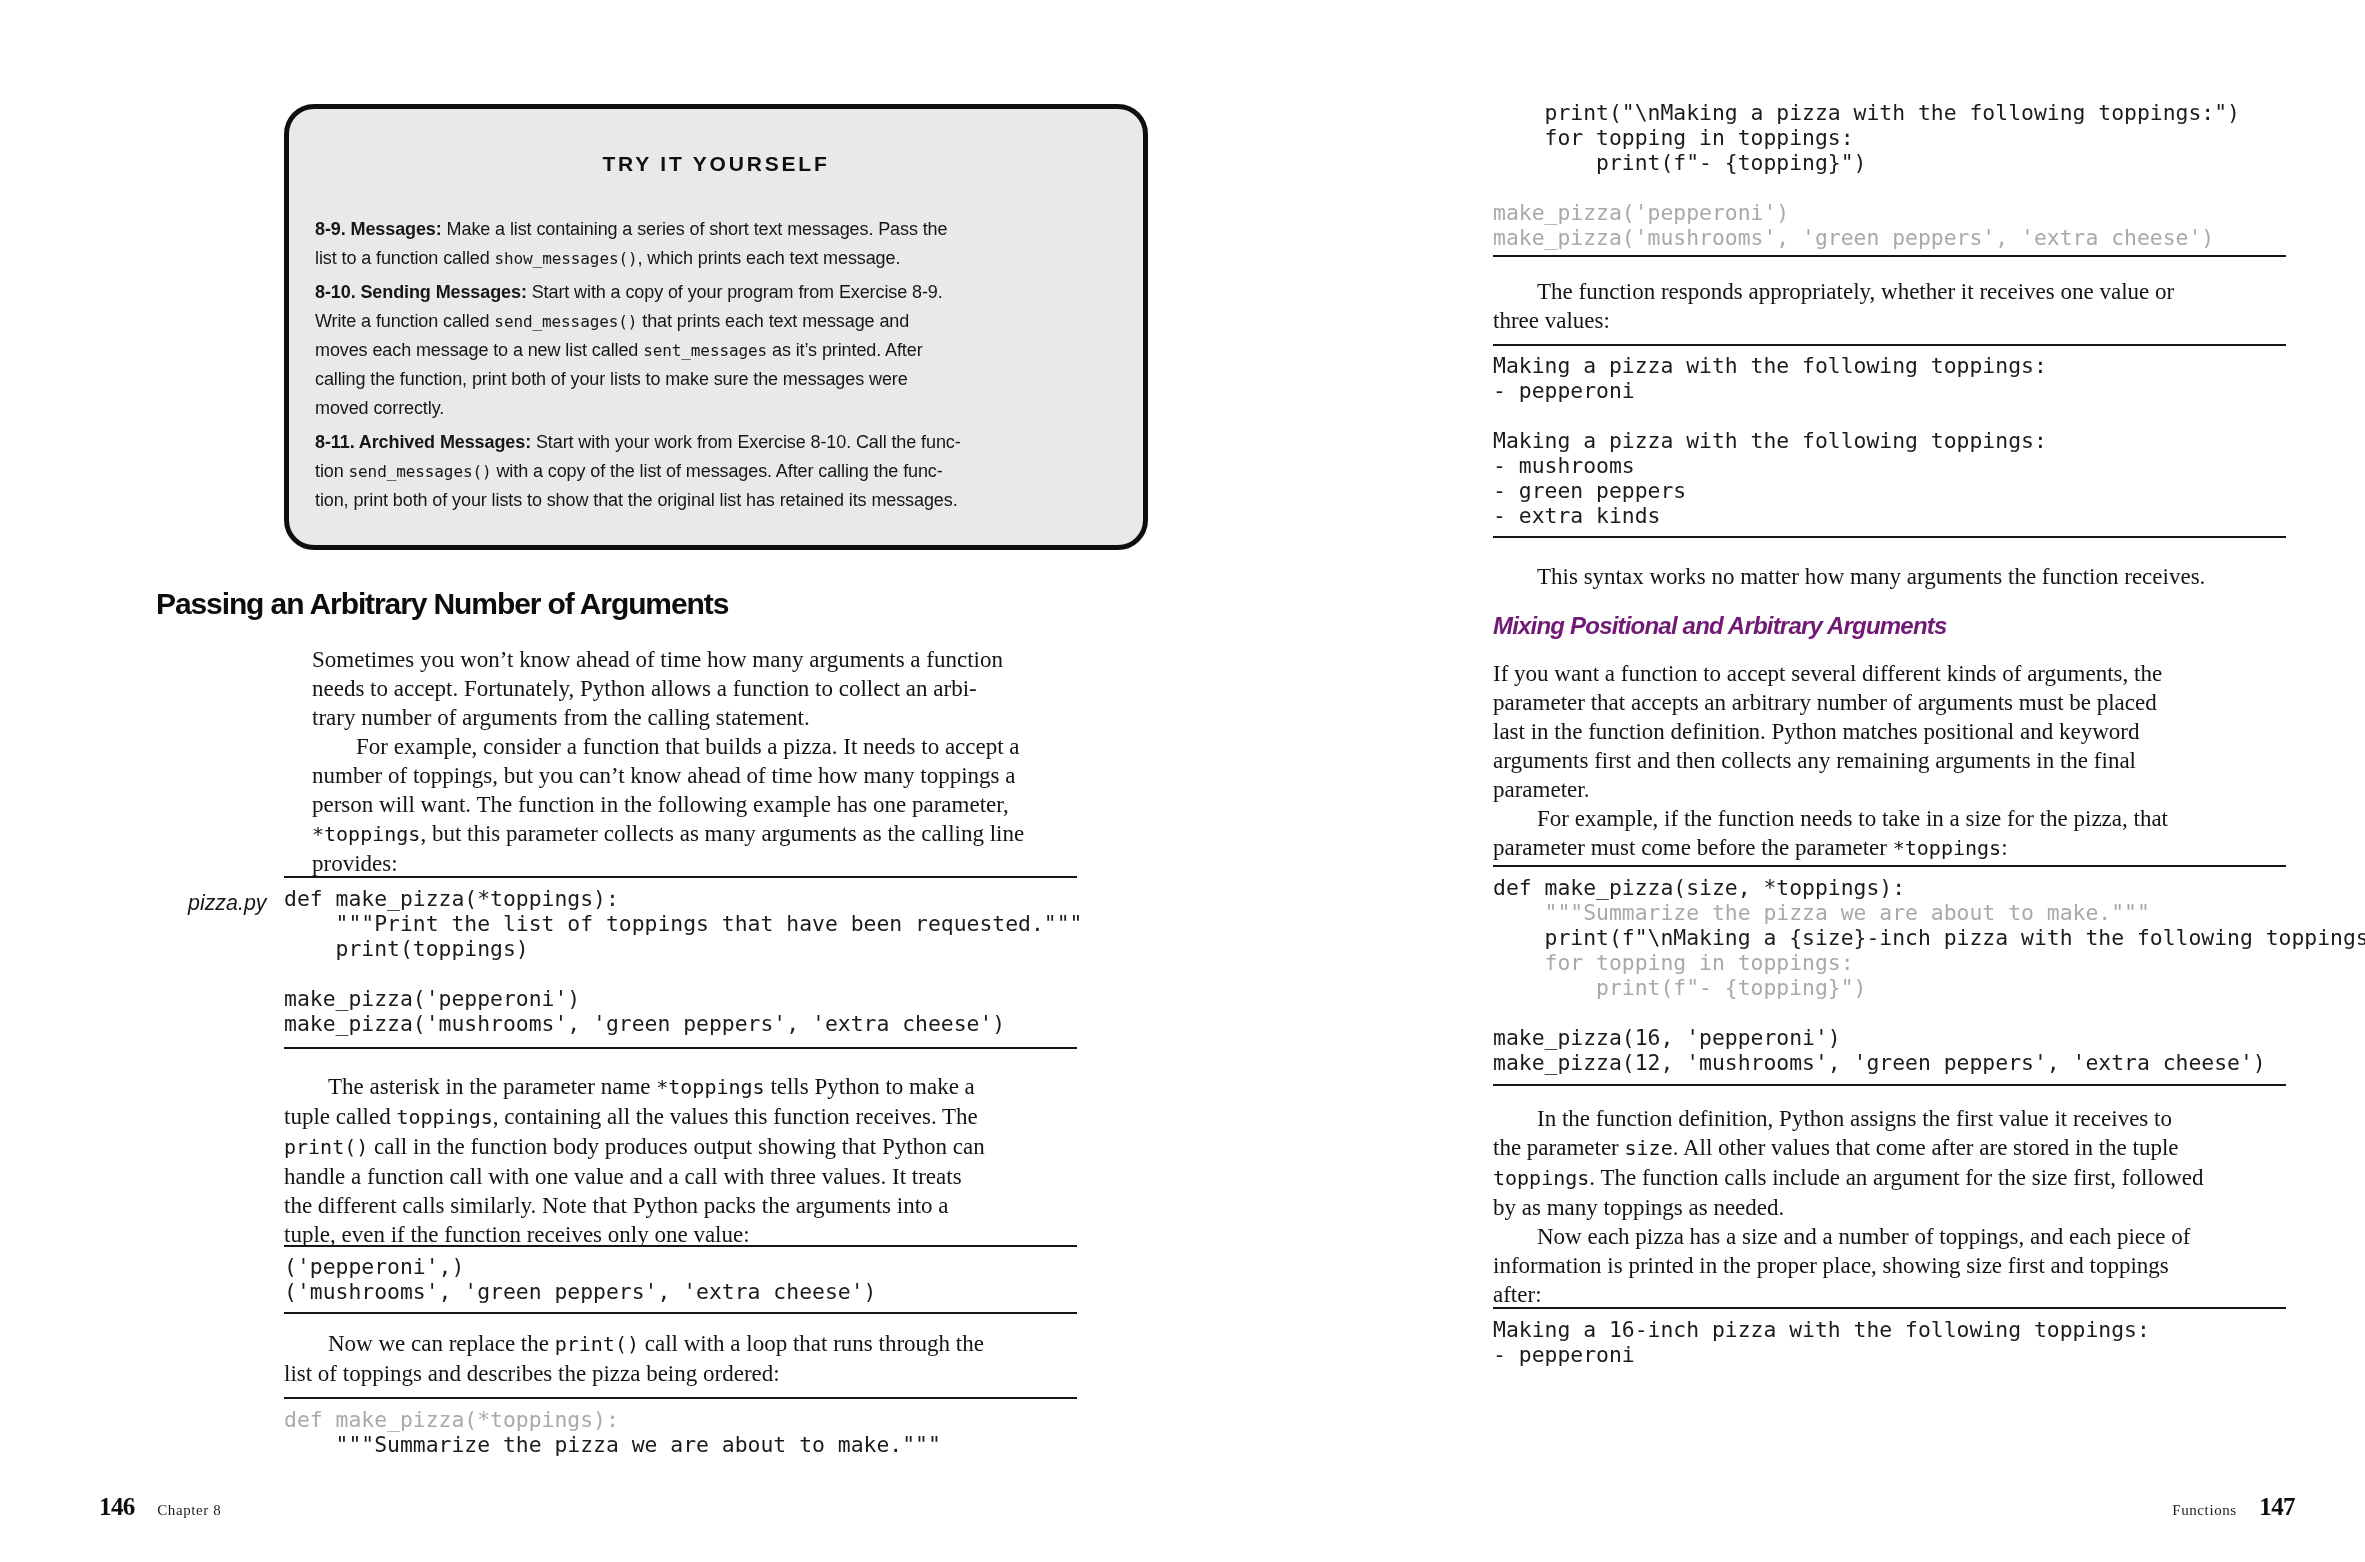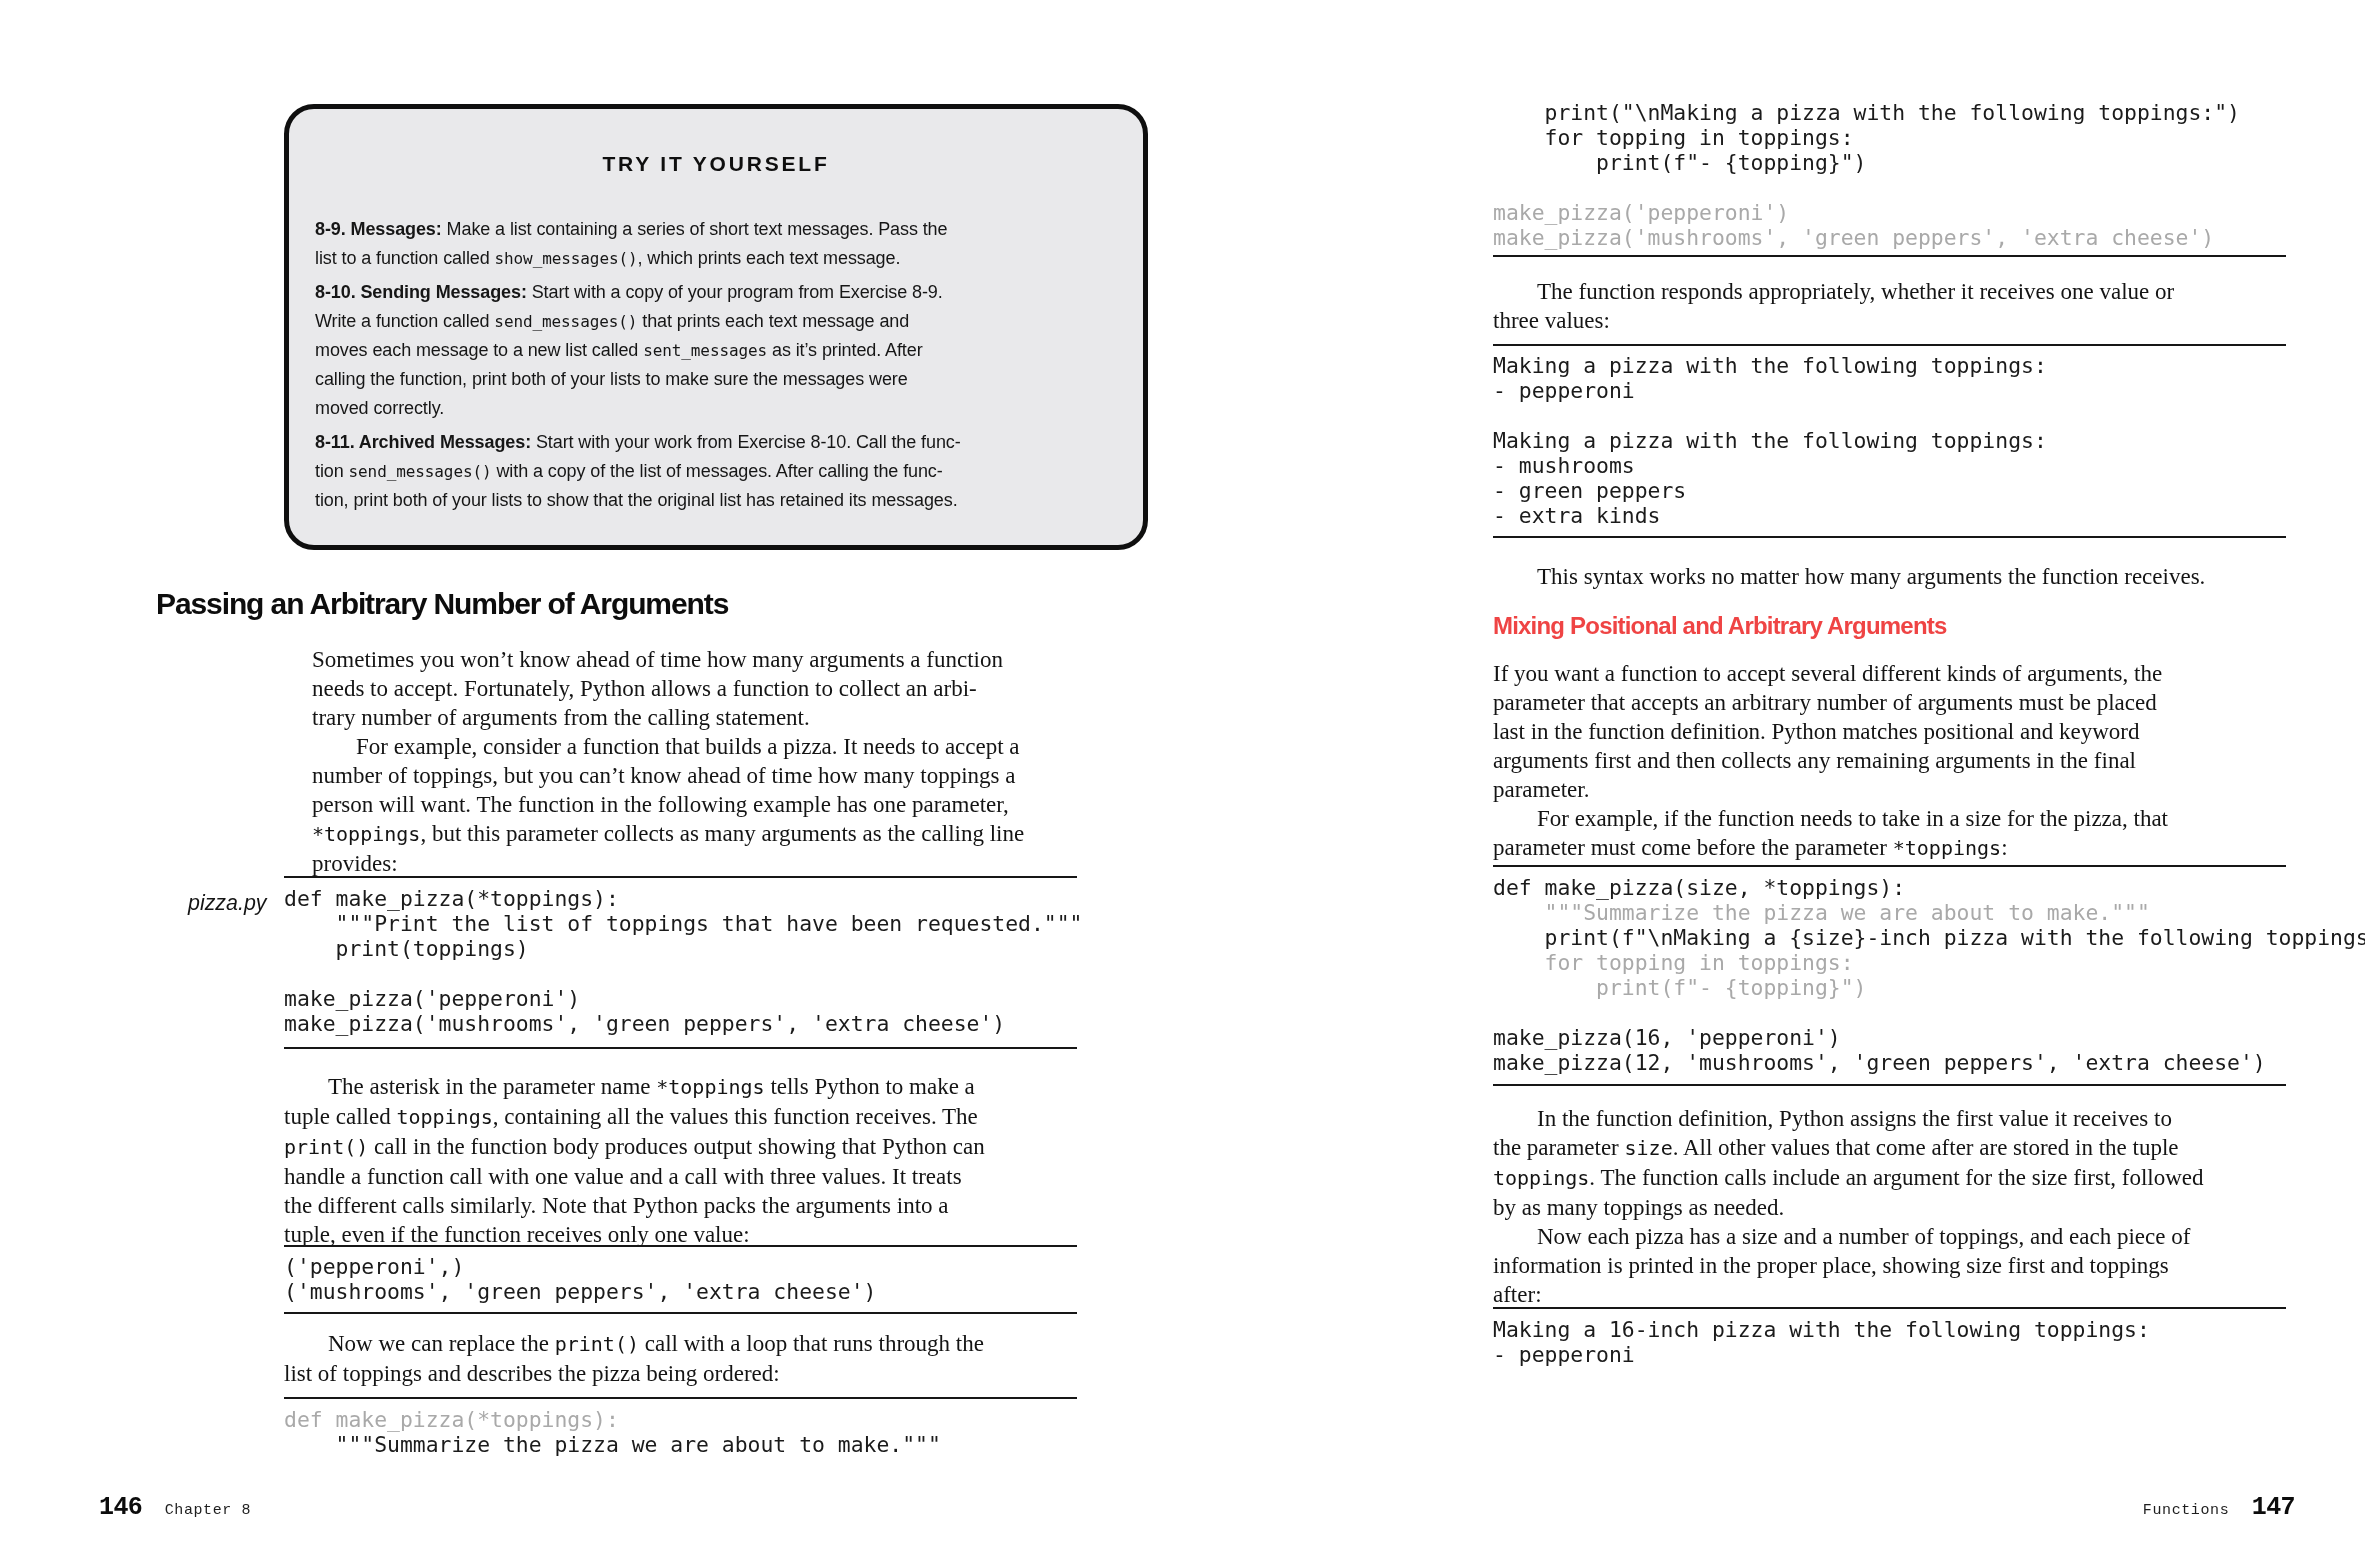--- a/index.html
+++ b/index.html
@@ -28,22 +28,22 @@
   .tiy-body .icode{font-family:"DejaVu Sans Mono", monospace;font-size:16px;}
 
   
   .h1{
     position:absolute;left:156px;top:587px;
     font-family:"Liberation Sans", sans-serif;font-weight:700;font-size:30px;letter-spacing:-1.1px;color:#0d0d0d;
     white-space:pre;
   }
   .h2{
     position:absolute;left:1493px;top:612px;
-    font-family:"Liberation Sans", sans-serif;font-weight:800;font-size:24px;
-    letter-spacing:-0.8px;color:#ef4444;white-space:pre;
+    font-family:"Liberation Sans", sans-serif;font-weight:800;font-style:italic;font-size:24px;
+    letter-spacing:-0.8px;color:#701a75;white-space:pre;
   }
 
   
   .bodyblock{position:absolute;width:803px;}
   .para{margin:0;}
   .tline{font-size:23px;line-height:29px;white-space:pre;}
   .para.indent .tline:first-child{text-indent:44px;}
   .bodyblock .icode{font-family:"DejaVu Sans Mono", monospace;font-size:20px;}
 
   
@@ -52,21 +52,21 @@
   .cline.gray{color:#a9a9a9;}
   .rule-top{border-top:2.8px solid #161616;}
   .rule-bot{border-bottom:2.8px solid #161616;}
 
   .srclabel{
     position:absolute;left:188px;top:891px;
     font-family:"Liberation Sans", sans-serif;font-style:italic;font-size:21.4px;color:#151515;
   }
 
   
-  .footer{position:absolute;top:1493px;display:flex;align-items:baseline;gap:22.5px;font-family:Liberation Mono, monospace;}
+  .footer{position:absolute;top:1493px;display:flex;align-items:baseline;gap:22.5px;font-family:Liberation Serif, serif;}
   .footer .fnum{font-weight:800;font-size:25px;color:#0c0c0c;letter-spacing:-0.6px;}
   .footer .flabel{font-size:15px;color:#1e1e1e;letter-spacing:0.6px;}
   .footer-left{left:99px;}
   .footer-right{right:71px;}
 </style>
 </head>
 <body>
 
 <div class="canvas">
 

